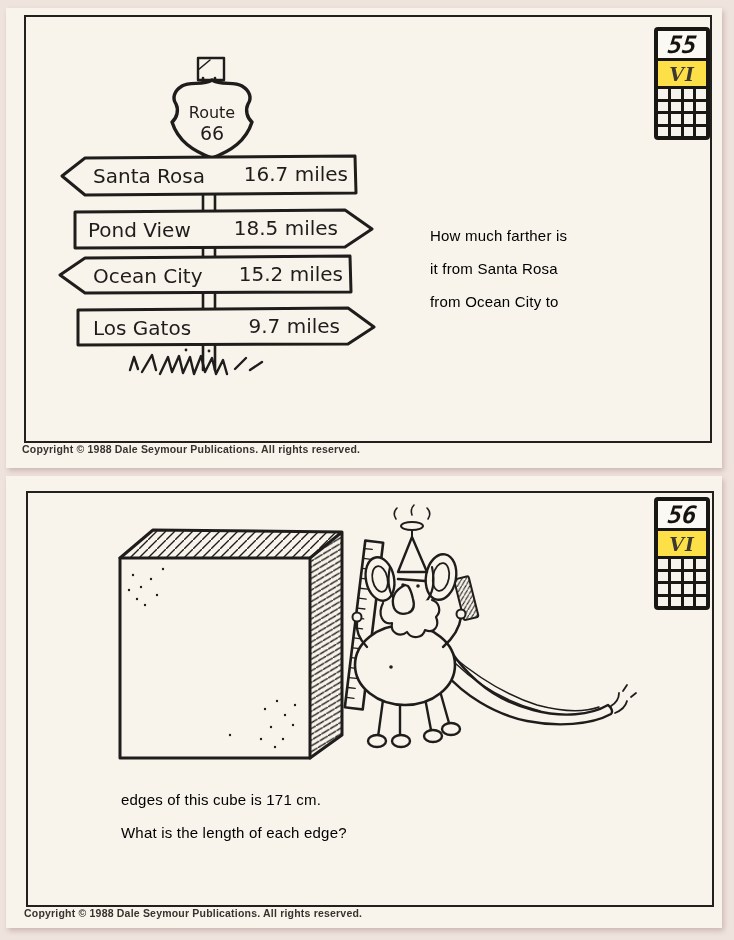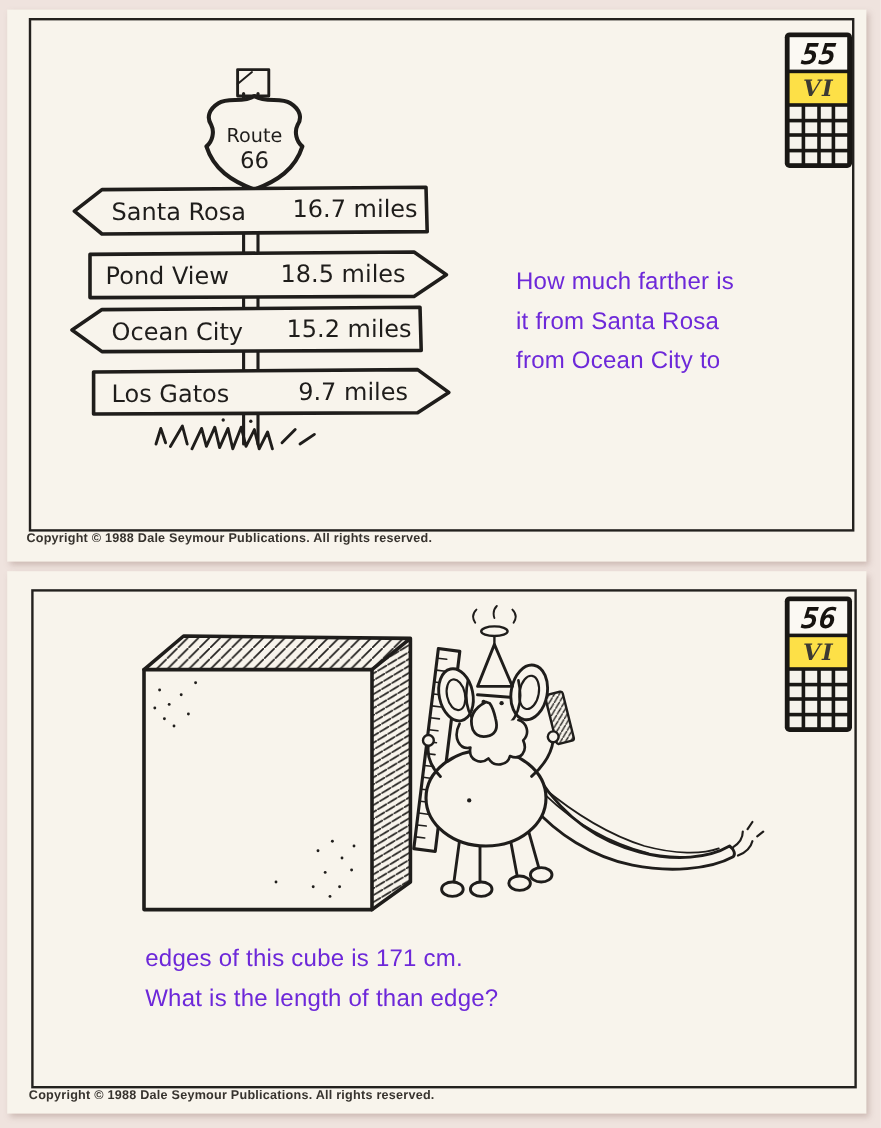--- a/index.html
+++ b/index.html
@@ -5,21 +5,21 @@
   html,body{margin:0;padding:0;}
   .scan{position:relative;width:734px;height:940px;background:#efe3de;overflow:hidden;
         font-family:"Liberation Sans",sans-serif;}
   .paper{position:absolute;left:6px;width:716px;background:#f8f4ec;
          box-shadow:2px 3px 5px rgba(140,110,100,0.35);}
   .paper.card1{top:8px;height:460px;}
   .paper.card2{top:476px;height:452px;}
   .frame{position:absolute;border:2px solid #23211e;background:transparent;}
   .frame1{left:24px;top:15px;width:684px;height:424px;}
   .frame2{left:26px;top:491px;width:684px;height:412px;}
-  .question{position:absolute;font-size:20px;line-height:33px;color:#6d28d9;
+  .question{position:absolute;font-size:15px;line-height:33px;color:#000000;
             letter-spacing:0.2px;}
   .q1{left:430px;top:219px;width:270px;}
   .q2{left:121px;top:783px;width:420px;}
   .copyright{position:absolute;font-size:10.5px;color:#37332e;letter-spacing:0.2px;font-weight:bold;}
   .cr1{left:22px;top:443px;}
   .cr2{left:24px;top:907px;}
   .calc{position:absolute;width:56px;height:113px;background:#191714;border-radius:4px;
         padding:4px;box-sizing:border-box;display:flex;flex-direction:column;gap:3px;}
   .calc1{left:654px;top:27px;}
   .calc2{left:654px;top:497px;}
@@ -246,21 +246,21 @@
 
       <line x1="313" y1="84" x2="340" y2="86" stroke-width="2.6"></line>
       <circle cx="318" cy="90" r="1.8" fill="#1f1d1b" stroke="none"></circle>
       <circle cx="333" cy="91" r="1.8" fill="#1f1d1b" stroke="none"></circle>
       <path d="M320,90 Q304,98 309,113 Q313,121 323,118 Q331,115 328,104 Q326,95 323,91 Z" fill="#f8f4ec" stroke-width="2.3"></path>
     </g>
   </svg>
 
   <div class="question q2">
     <div>edges of this cube is 171 cm.</div>
-    <div>What is the length of than edge?</div>
+    <div>What is the length of each edge?</div>
   </div>
 
   <div class="copyright cr2">Copyright © 1988 Dale Seymour Publications. All rights reserved.</div>
 
   <div class="calc calc2">
     <div class="calc-display">
       <span>56</span>
     </div>
     <div class="calc-vi">
       <span>VI</span>

